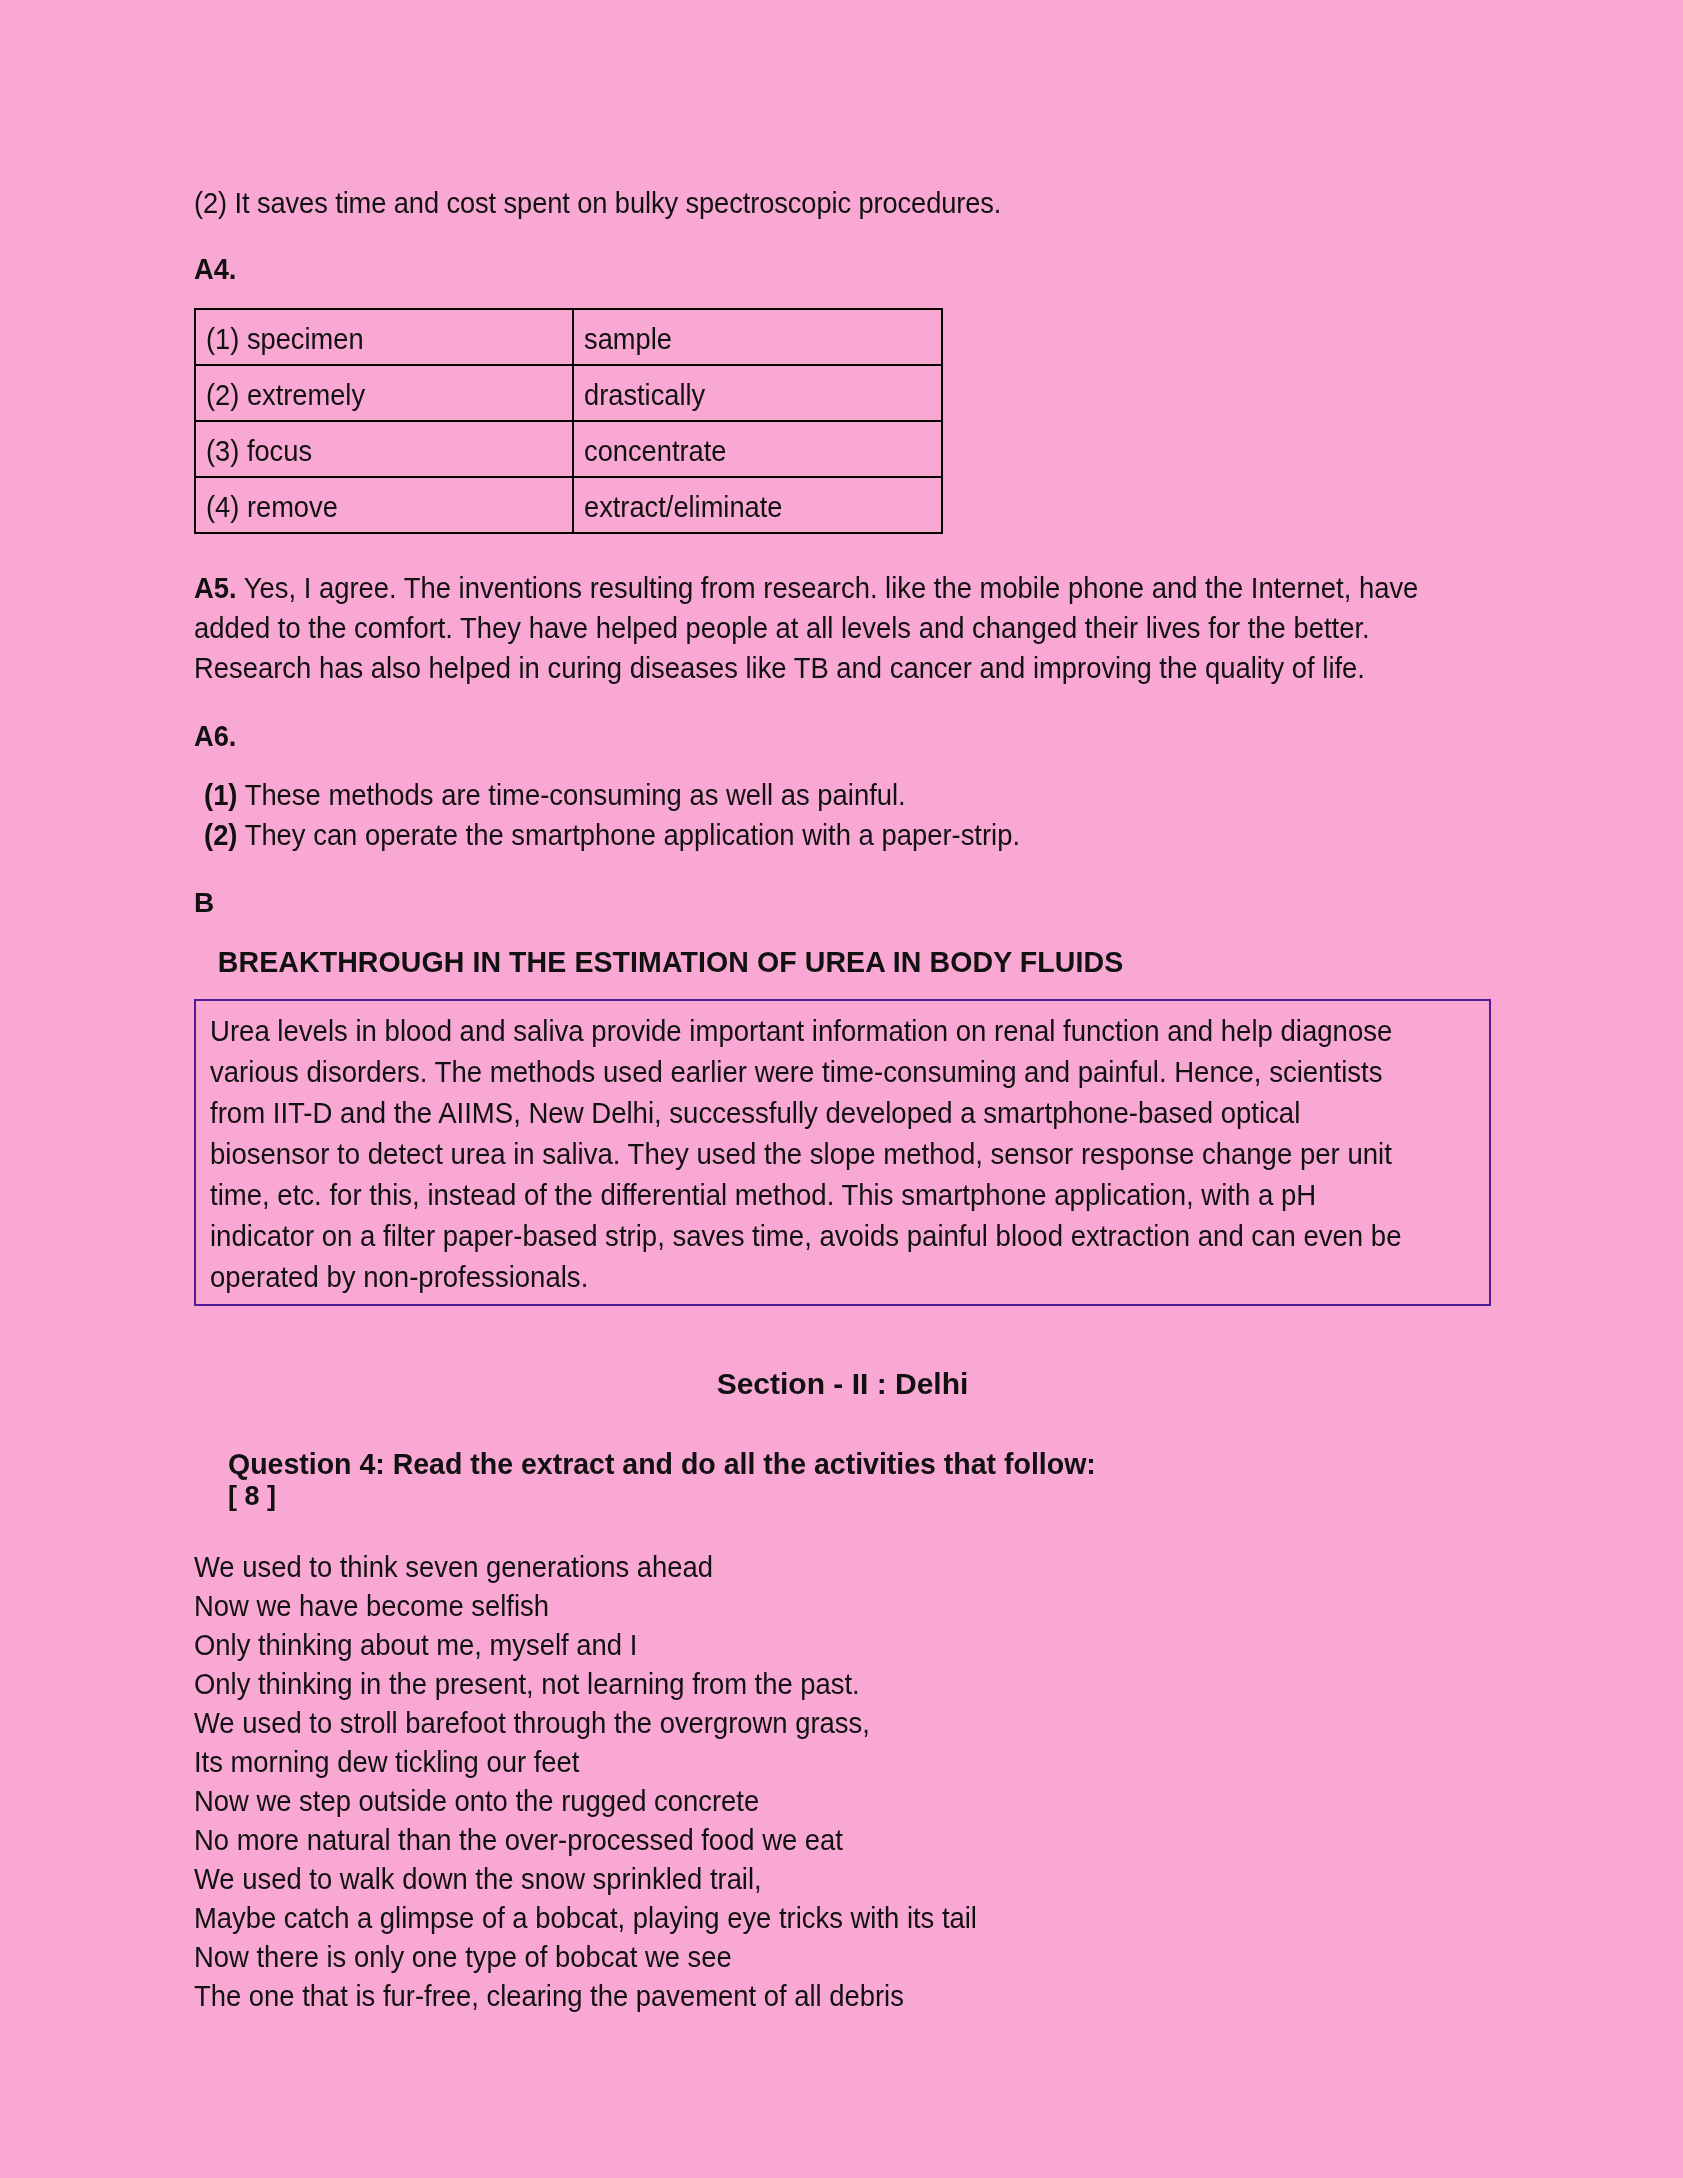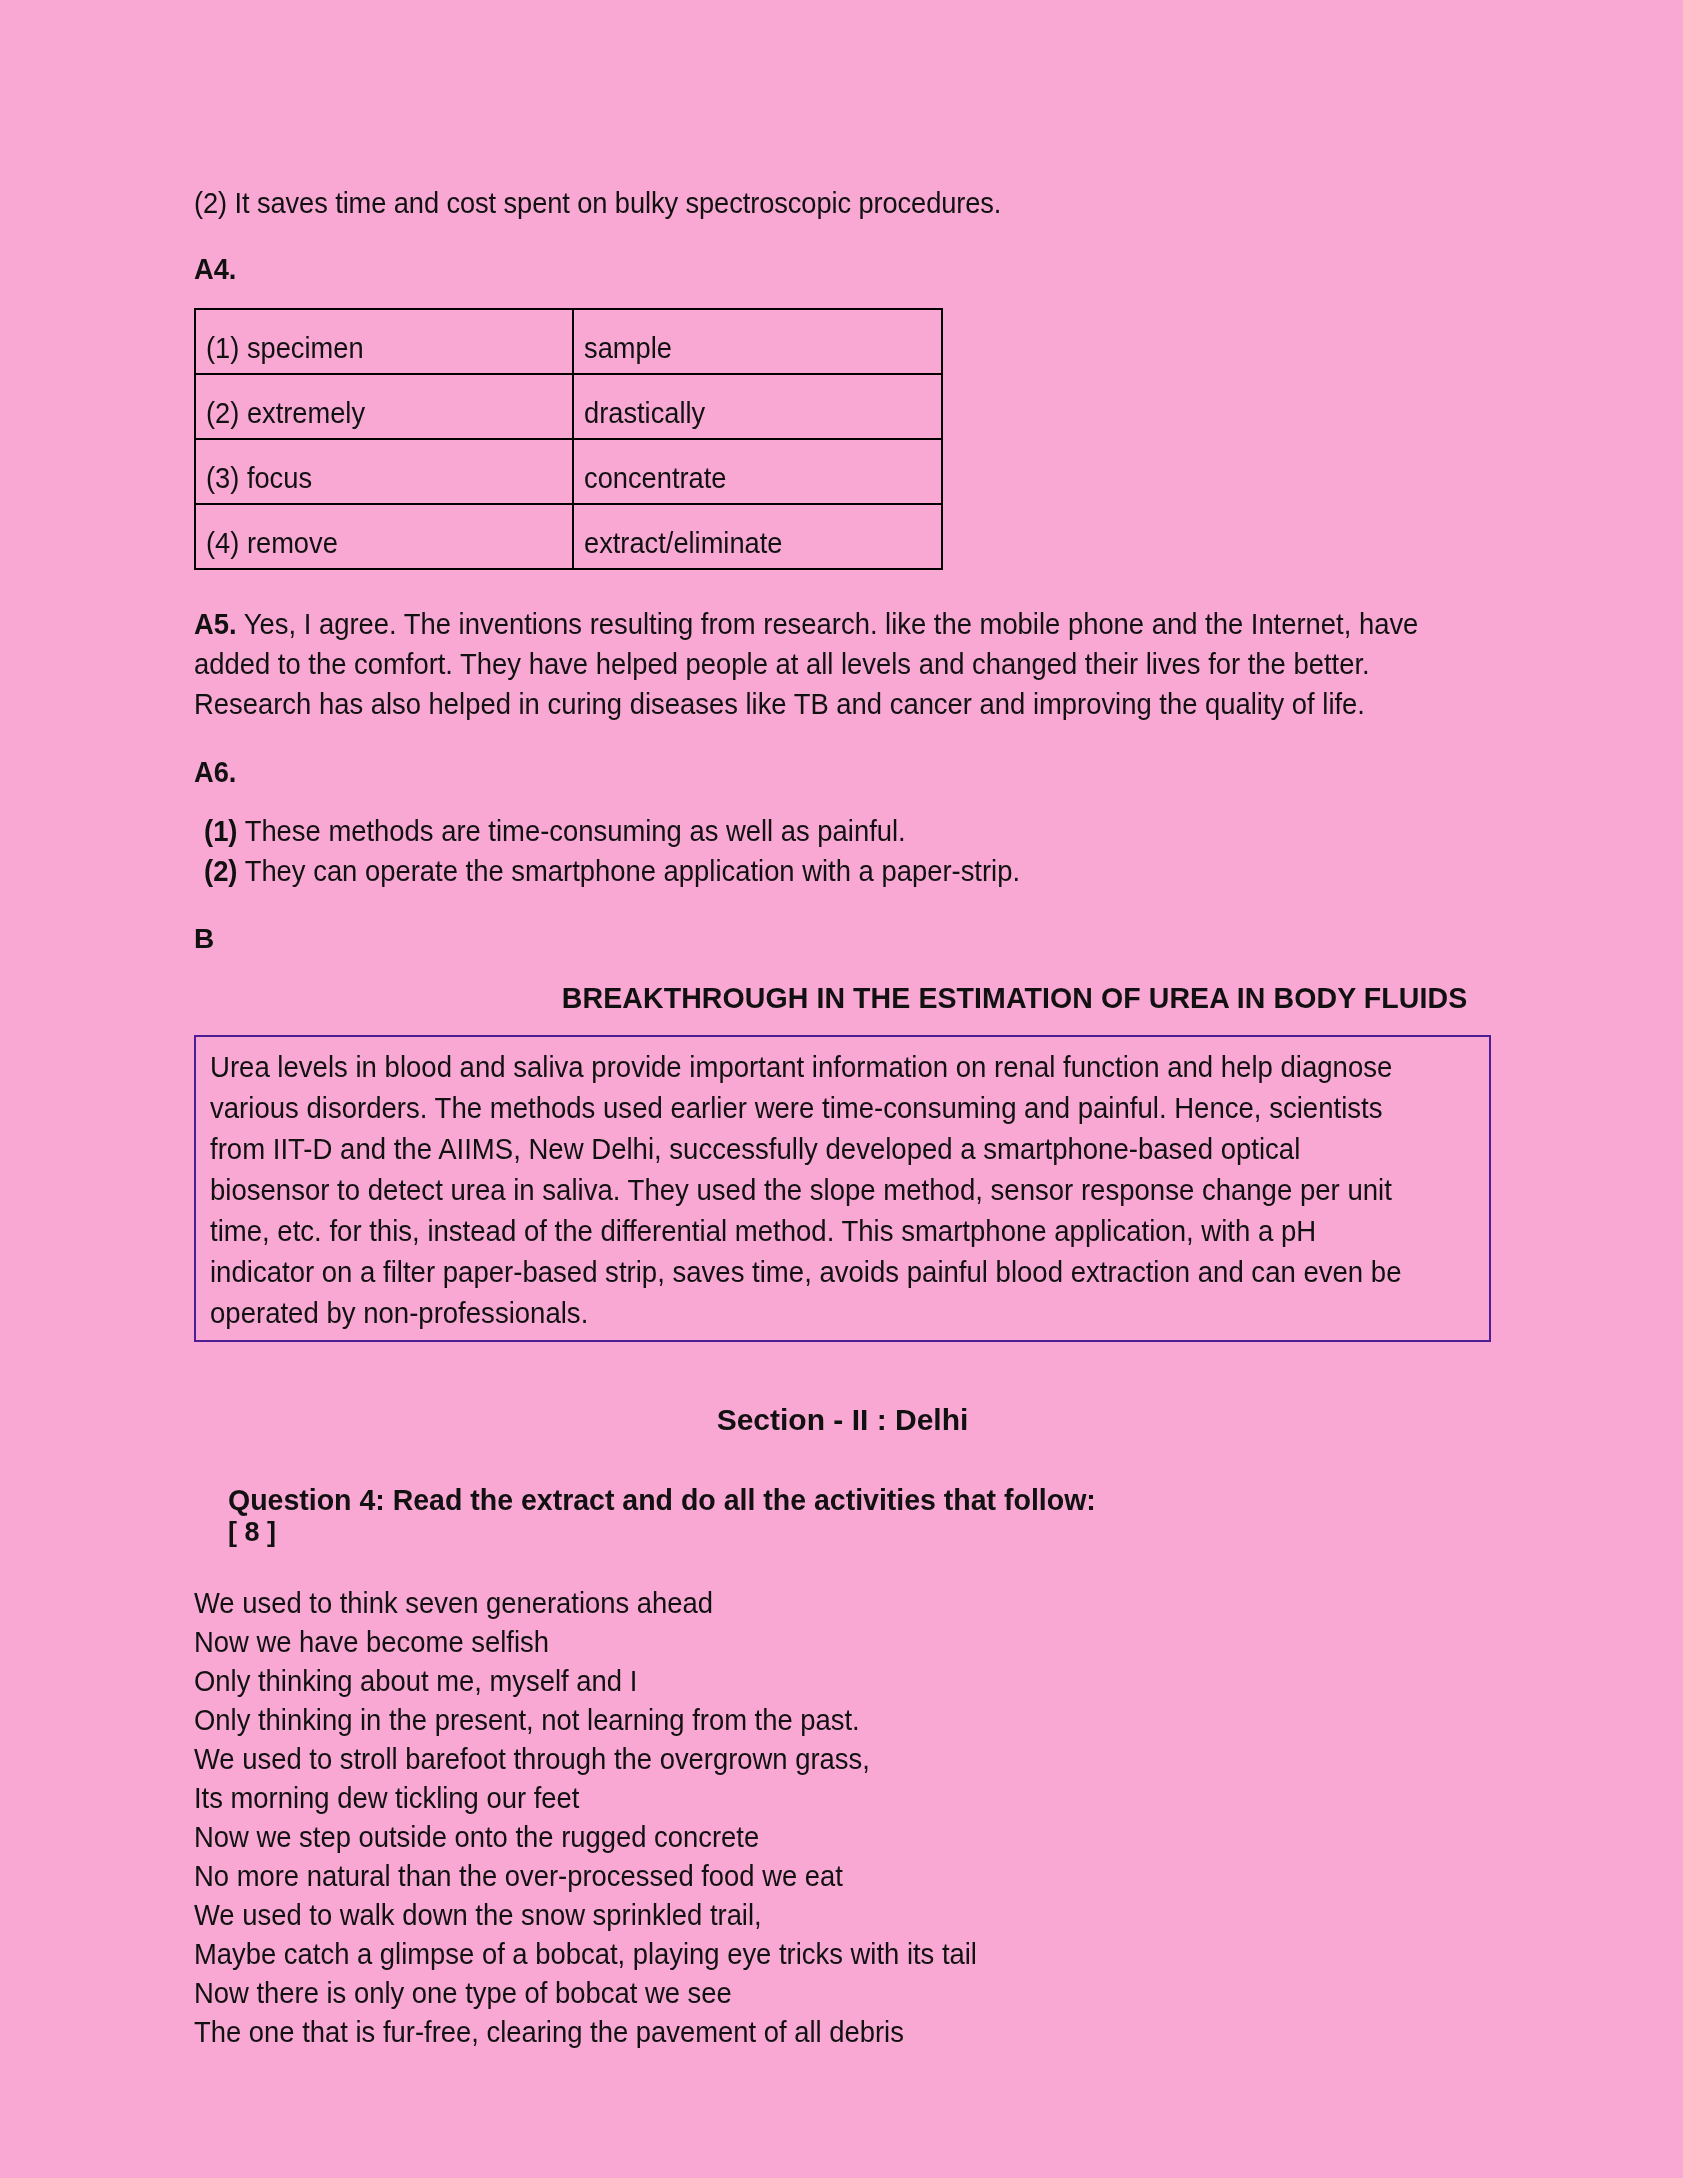--- a/index.html
+++ b/index.html
@@ -56,21 +56,21 @@
 
   
   .syn-table {
     border-collapse: collapse;
     margin: 0 0 34px 0;
     width: 709px;
     table-layout: fixed;
   }
   .syn-table td {
     border: 2px solid #000000;
-    padding: 20px 10px 7px 10px;
+    padding: 11px 10px 7px 10px;
     font-size: 29px;
     line-height: 34px;
     height: 36px;
     vertical-align: middle;
   }
   .syn-table td .cell-inner {
     display: block;
     transform: scaleX(0.94);
     transform-origin: left center;
   }
@@ -101,21 +101,21 @@
     transform-origin: left center;
   }
 
   
   .b-label {
     font-weight: bold;
     font-size: 28px;
     margin: 0 0 26px 0;
   }
   .passage-title {
-    text-align: right;
+    text-align: left;
     font-weight: bold;
     font-size: 30px;
     letter-spacing: 0.1px;
     margin: 0 0 20px 0;
   }
   .passage-title .inner {
     display: inline-block;
     transform: scaleX(0.95);
   }
 

